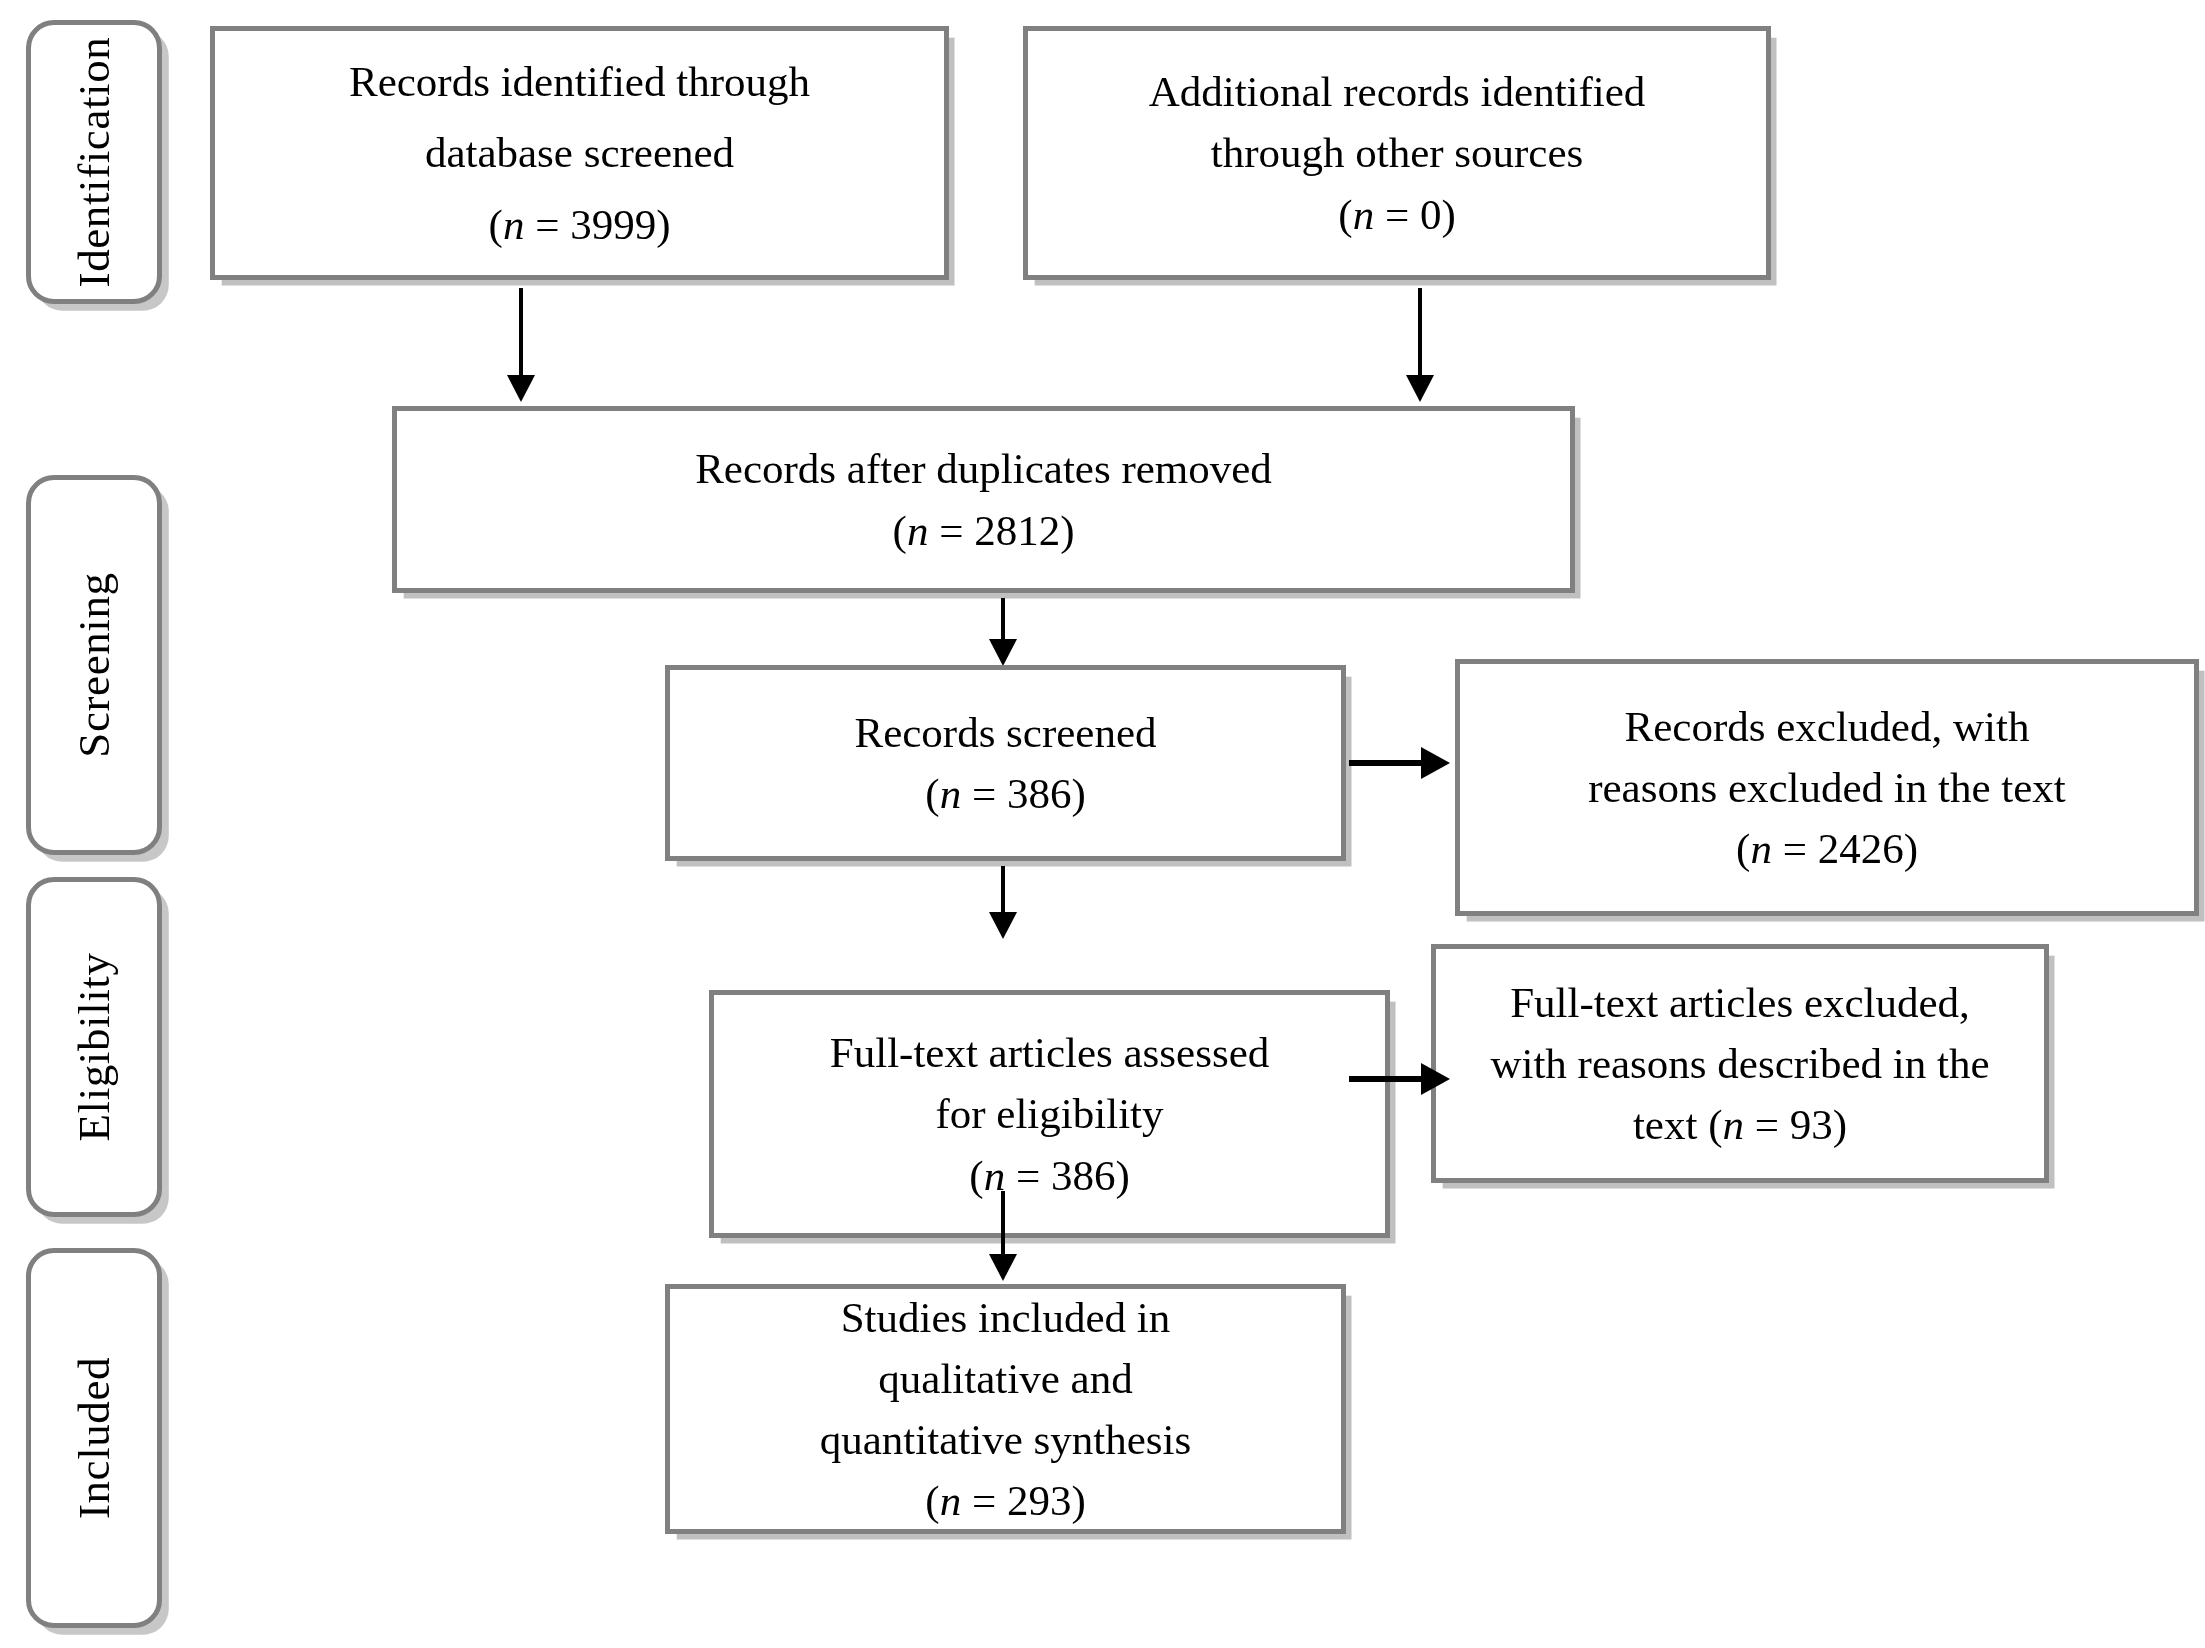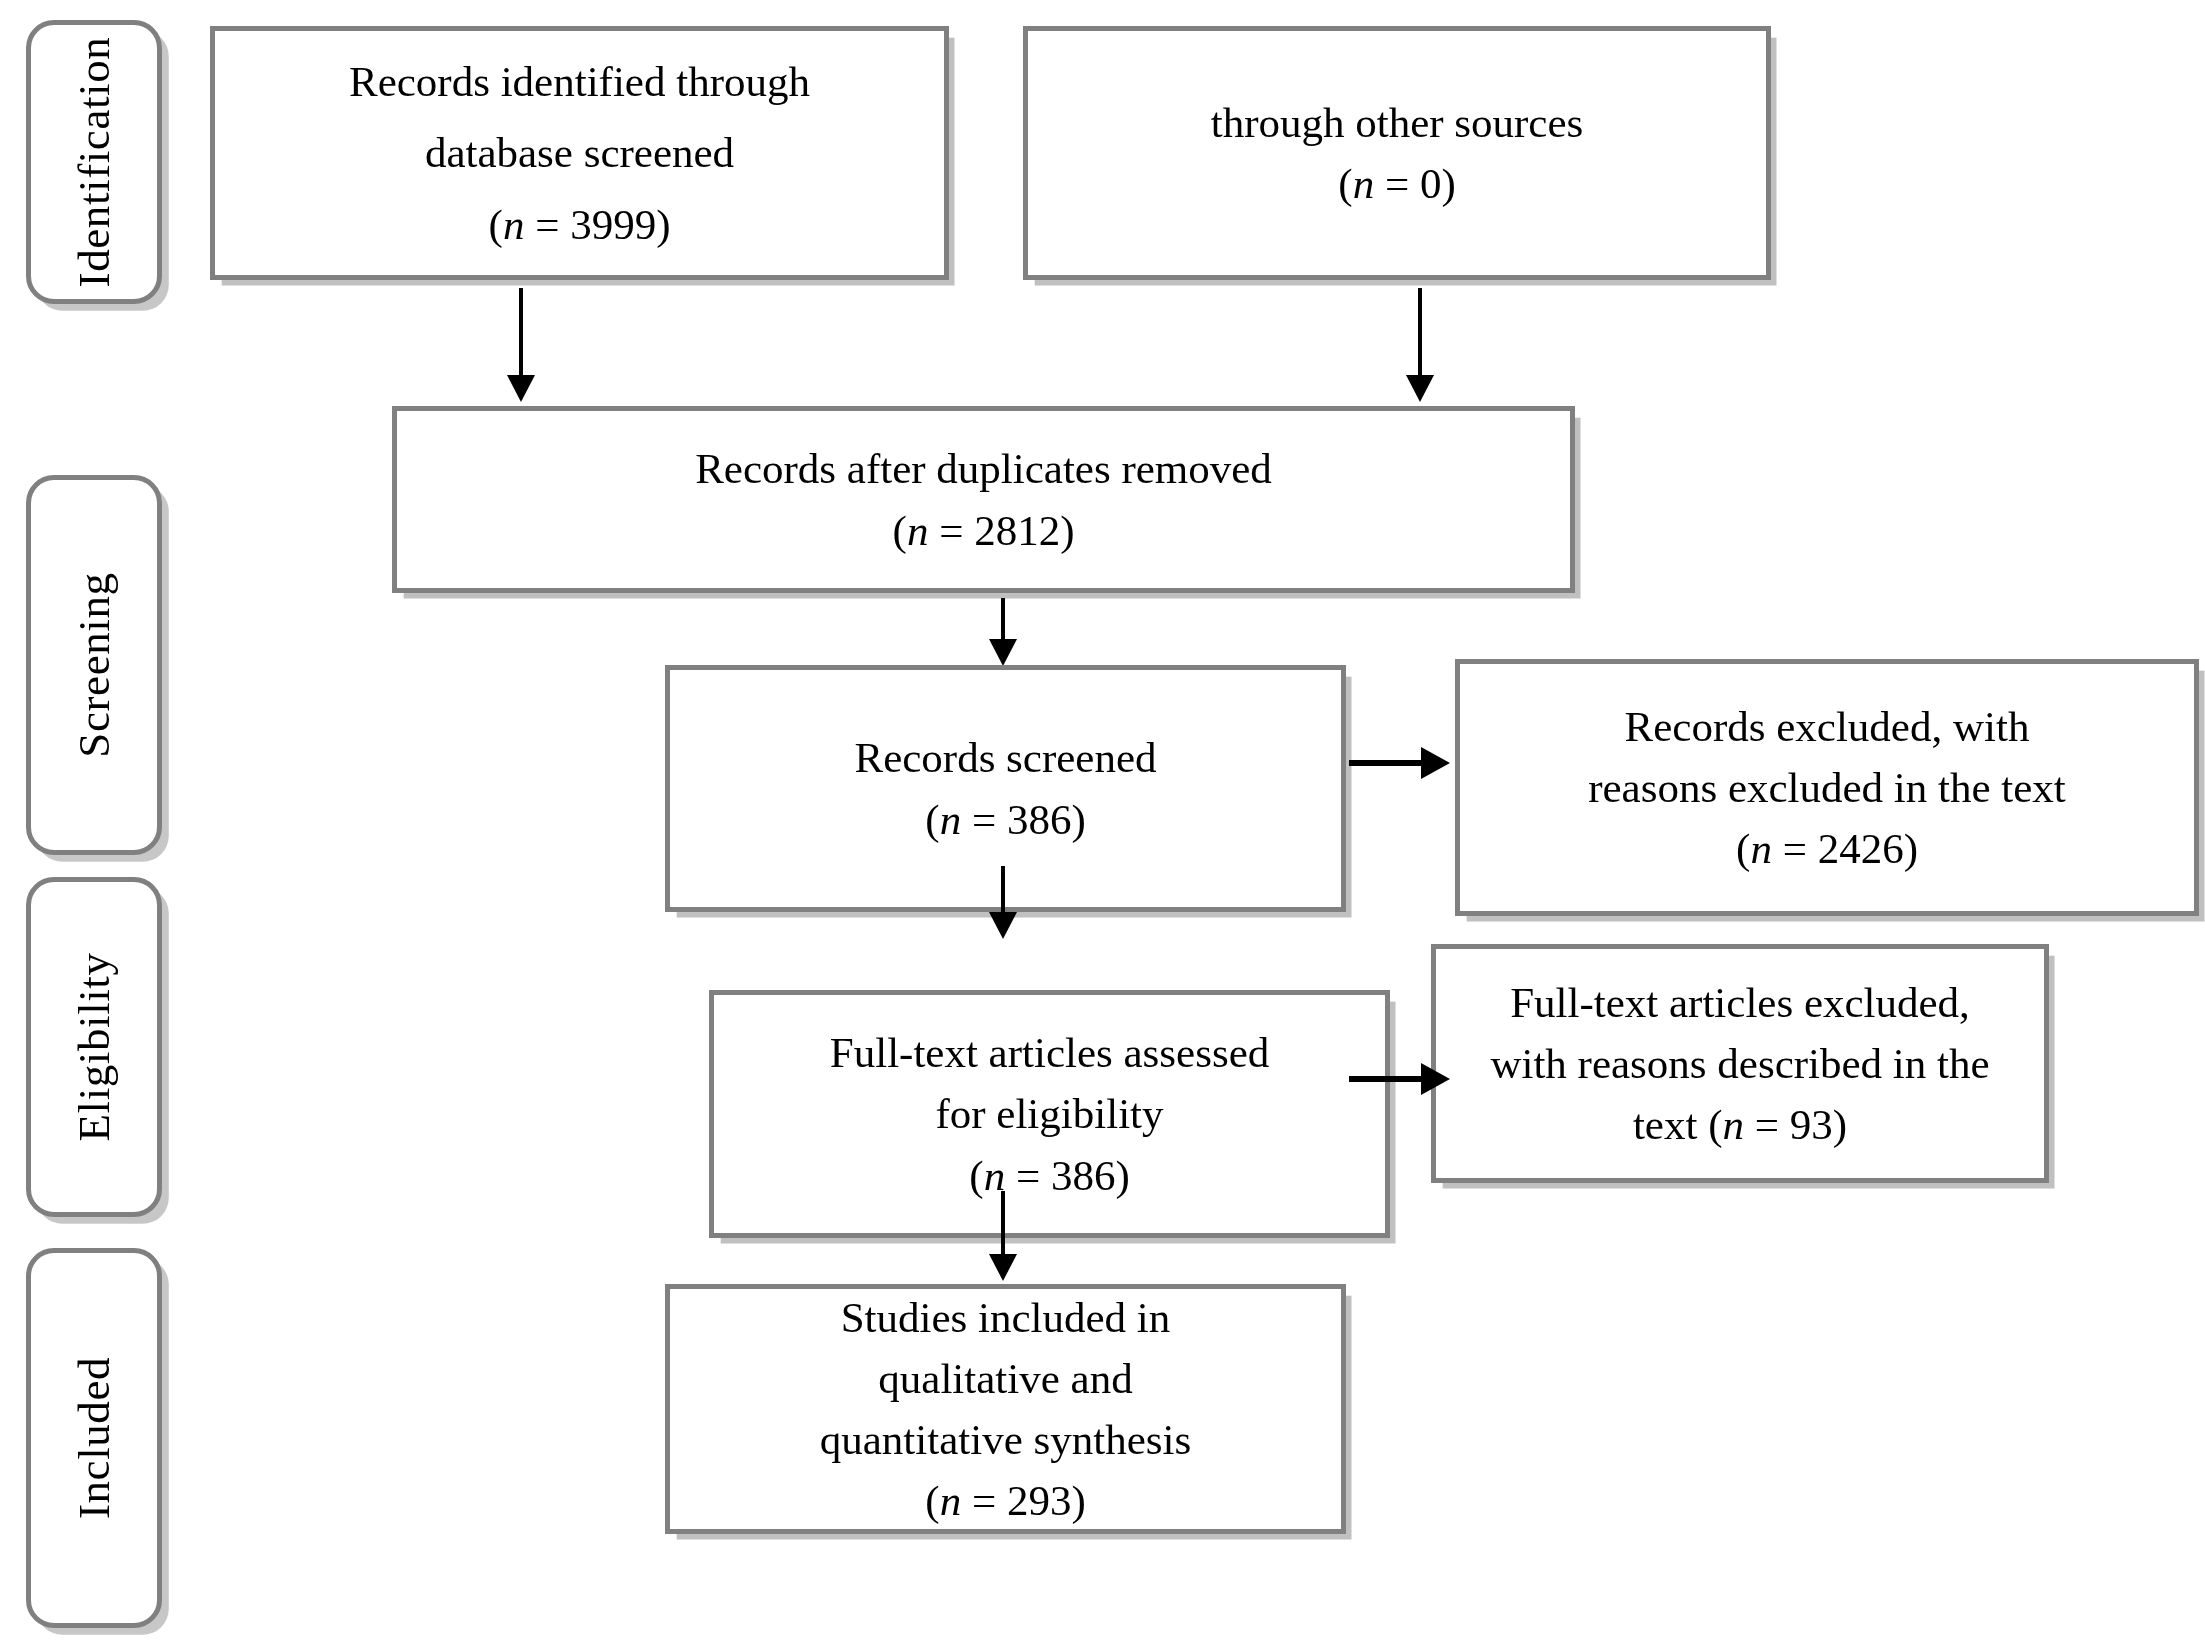--- a/index.html
+++ b/index.html
@@ -107,39 +107,40 @@
     <span class="stage-label">Included</span>
   </div>
 
   <div class="flow-box" style="left:210px; top:26px; width:739px; height:254px;gap:10px;">
     <div class="flow-line">Records identified through</div>
     <div class="flow-line">database screened</div>
     <div class="flow-line"><span>(</span><span class="ital">n</span><span> = 3999)</span></div>
   </div>
 
   <div class="flow-box" style="left:1023px; top:26px; width:748px; height:254px;">
+    <div class="flow-line">Additional records identified</div>
     <div class="flow-line">through other sources</div>
     <div class="flow-line"><span>(</span><span class="ital">n</span><span> = 0)</span></div>
   </div>
 
   <div class="v-line" style="left:519px; top:288px; width:4.3px; height:98px;"></div>
   <div class="arrow-down" style="left:507px; top:375px;"></div>
 
   <div class="v-line" style="left:1418px; top:288px; width:4.3px; height:98px;"></div>
   <div class="arrow-down" style="left:1406px; top:375px;"></div>
 
   <div class="flow-box" style="left:392px; top:406px; width:1183px; height:187px;">
     <div class="flow-line">Records after duplicates removed</div>
     <div class="flow-line"><span>(</span><span class="ital">n</span><span> = 2812)</span></div>
   </div>
 
   <div class="v-line" style="left:1001px; top:598px; width:4.3px; height:58px;"></div>
   <div class="arrow-down" style="left:989px; top:639px;"></div>
 
-  <div class="flow-box" style="left:665px; top:665px; width:681px; height:247px;">
+  <div class="flow-box" style="left:665px; top:665px; width:681px; height:196px;">
     <div class="flow-line">Records screened</div>
     <div class="flow-line"><span>(</span><span class="ital">n</span><span> = 386)</span></div>
   </div>
 
   <div class="flow-box" style="left:1455px; top:659px; width:744px; height:257px;">
     <div class="flow-line">Records excluded, with</div>
     <div class="flow-line">reasons excluded in the text</div>
     <div class="flow-line"><span>(</span><span class="ital">n</span><span> = 2426)</span></div>
   </div>
 

